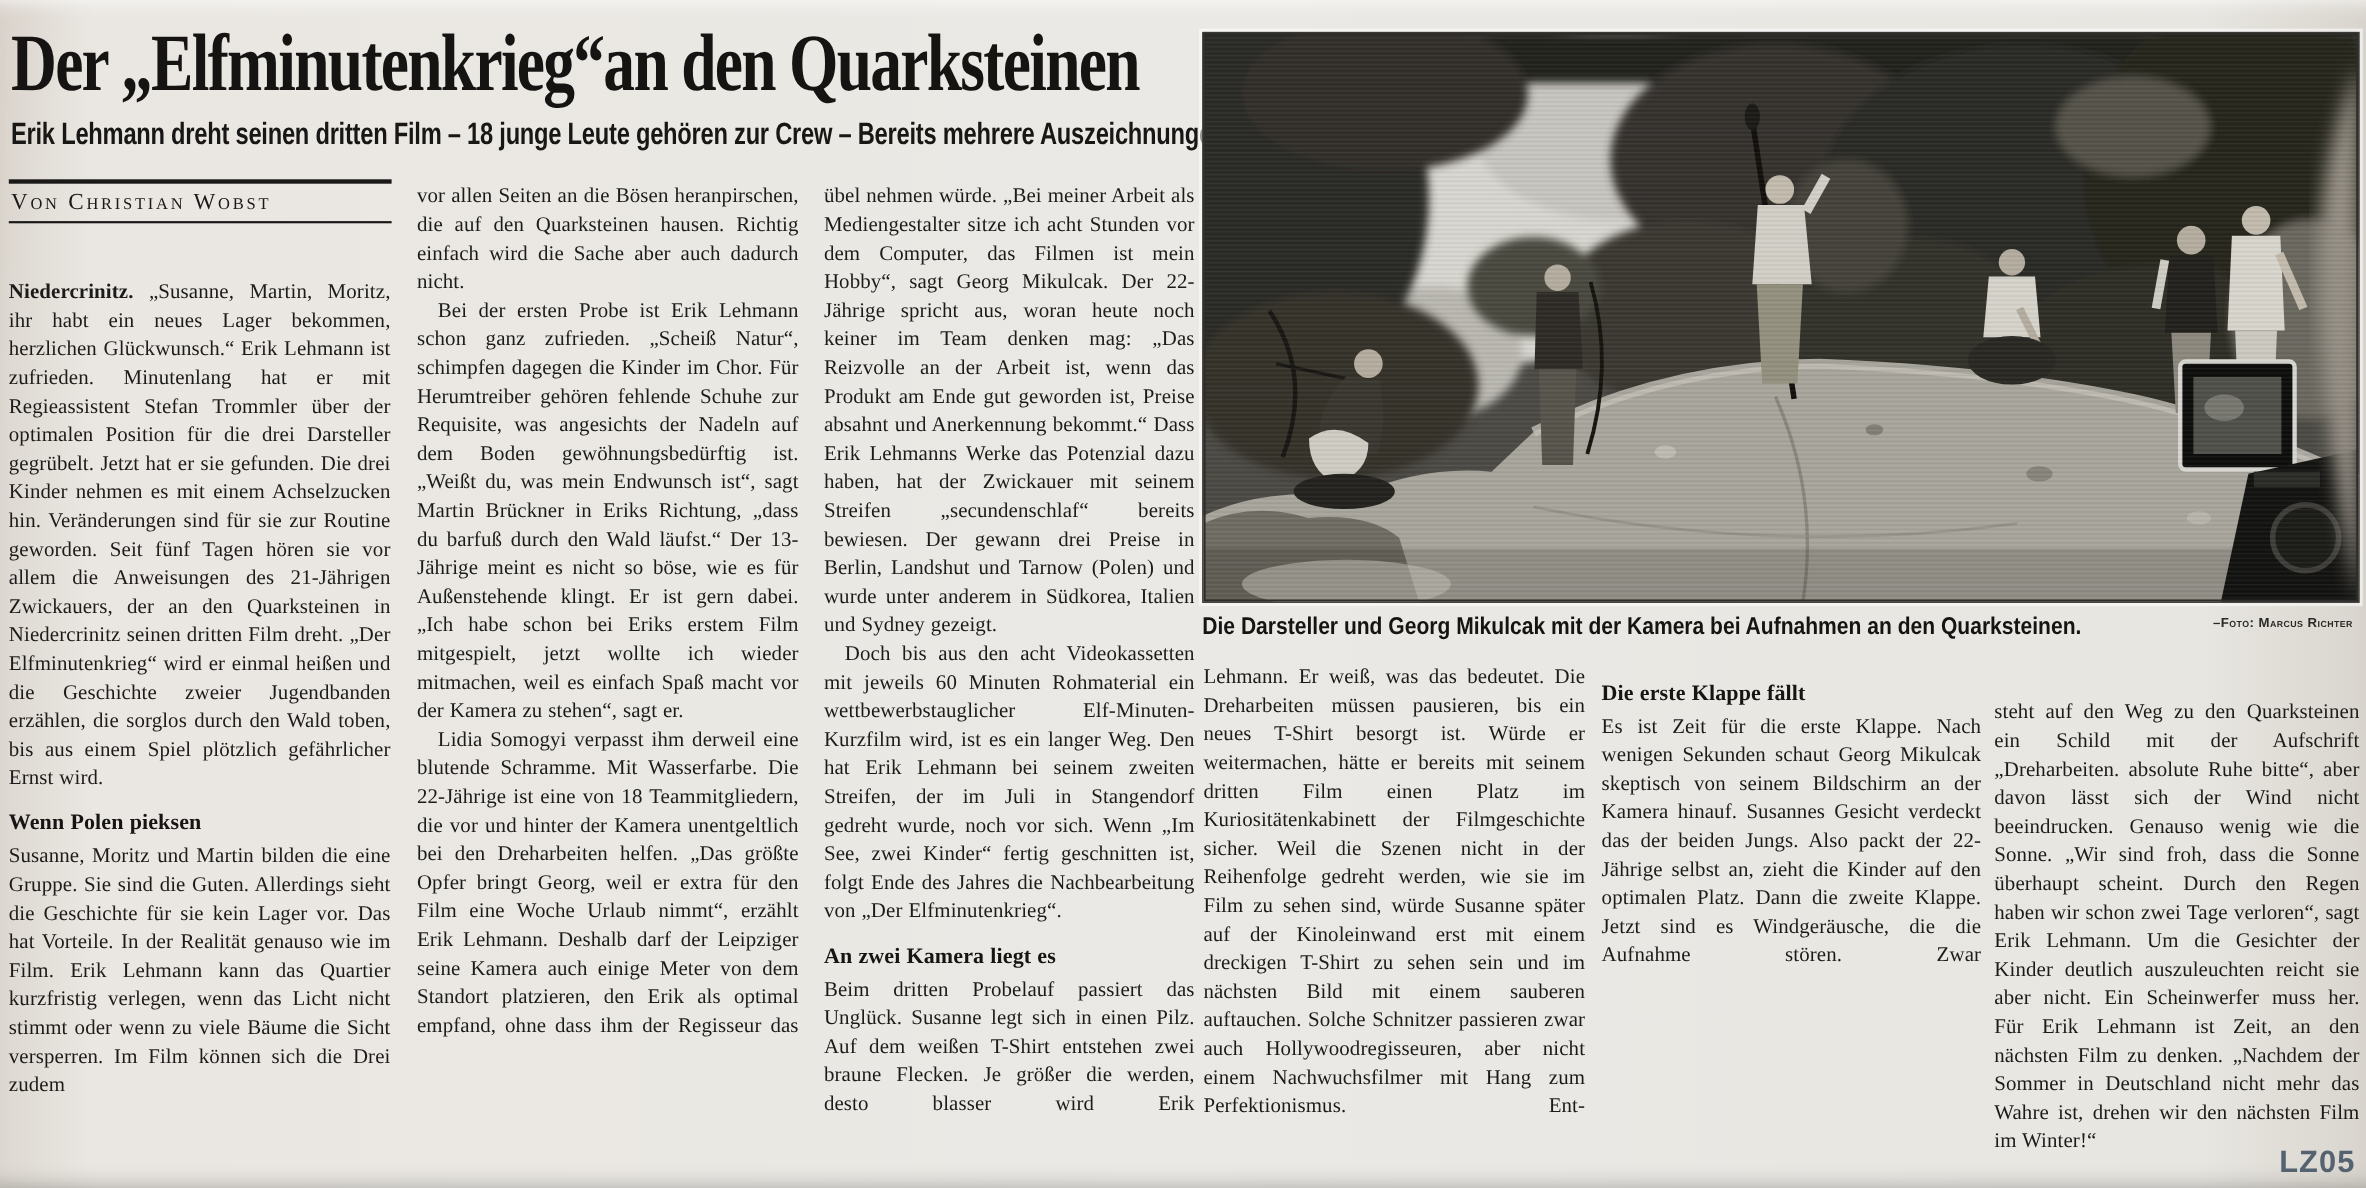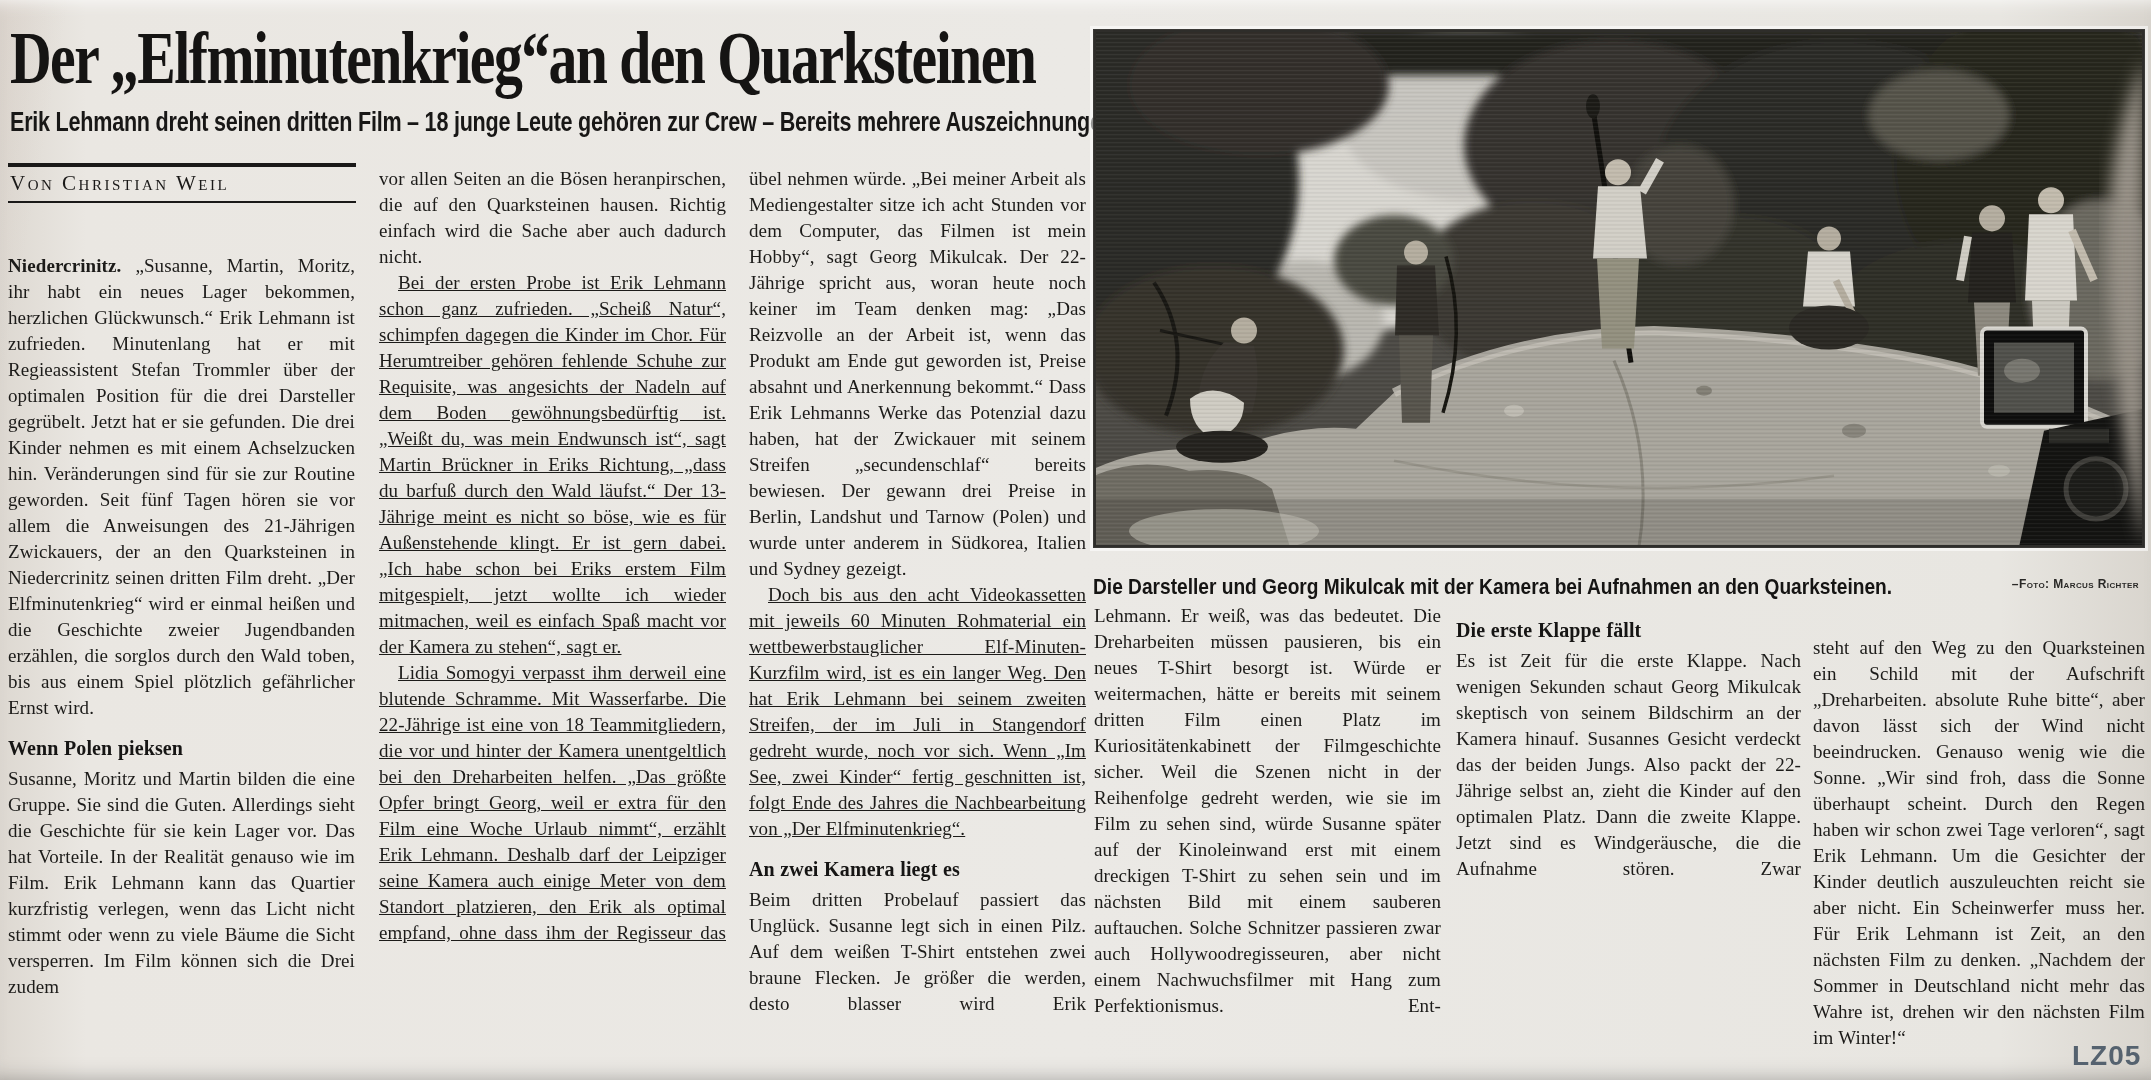--- a/index.html
+++ b/index.html
@@ -30,40 +30,40 @@
   .byline .rule-thin{height:2px; background:#1a1918; margin-top:3px;}
   .byline-text{
     font-variant:small-caps; font-size:21px; letter-spacing:2.5px; padding:4px 0 2px 2px; color:#1a1918;
   }
   
   .col{
     position:absolute; text-align:justify; font-size:19px; line-height:26px; letter-spacing:.1px;
     color:#1c1b19; word-spacing:.5px;
   }
   .col p{margin:0;}
-  .col p.indent{text-indent:19px;text-decoration:underline;}
+  .col p.indent{text-indent:19px;}
   .col p.runover{text-align-last:justify;}
   .col h3{
     margin:15px 0 6px 0; font-size:20px; line-height:24px; font-weight:bold; text-align:left; color:#161514;
   }
   .lead{font-weight:bold;}
   .c1{left:8px;   top:210px; width:347px;margin-top:43px;}
   .c2{left:379px; top:166px; width:347px;}
   .c3{left:749px; top:166px; width:337px;}
   .c4{left:1094px; top:603px; width:347px;}
   .c5{left:1456px; top:603px; width:345px;}
   .c6{left:1813px; top:603px; width:332px;margin-top:32px;}
   
   .photo{
     position:absolute; left:1093px; top:29px; width:1050px; height:517px; margin:0;
     border:1px solid #3a3936; background:#55534e;
     box-shadow:0 0 0 3px rgba(255,255,255,.55);
   }
   .photo svg{display:block; width:100%; height:100%;}
-  .captionrow{position:absolute; left:1093px; top:556px; width:1052px; height:30px;margin-top:18px;}
+  .captionrow{position:absolute; left:1093px; top:556px; width:1052px; height:30px;}
   .caption{
     position:absolute; left:0; top:0; white-space:nowrap;
     font-family:"Liberation Sans", sans-serif; font-weight:bold; font-size:22px;
     transform:scaleX(.87); transform-origin:left top; color:#151413;
   }
   .credit{
     position:absolute; right:6px; top:3px; white-space:nowrap;
     font-family:"Liberation Sans", sans-serif; font-variant:small-caps; font-weight:bold;
     font-size:12px; letter-spacing:.4px; color:#2a2927;
   }
@@ -77,21 +77,21 @@
 </head>
 <body>
 
 <div class="page">
 
   <h1 class="headline">Der „Elfminutenkrieg“an den Quarksteinen</h1>
   <h2 class="subheadline">Erik Lehmann dreht seinen dritten Film – 18 junge Leute gehören zur Crew – Bereits mehrere Auszeichnungen</h2>
 
   <div class="byline">
     <div class="rule-thick"></div>
-    <div class="byline-text">Von Christian Weil</div>
+    <div class="byline-text">Von Christian Wobst</div>
     <div class="rule-thin"></div>
   </div>
 
   <section class="col c1">
       <p class=""><b class="lead">Niedercrinitz. </b>„Susanne, Martin, Moritz, ihr habt ein neues Lager bekommen, herzlichen Glückwunsch.“ Erik Lehmann ist zufrieden. Minutenlang hat er mit Regieassistent Stefan Trommler über der optimalen Position für die drei Darsteller gegrübelt. Jetzt hat er sie gefunden. Die drei Kinder nehmen es mit einem Achselzucken hin. Veränderungen sind für sie zur Routine geworden. Seit fünf Tagen hören sie vor allem die Anweisungen des 21-Jährigen Zwickauers, der an den Quarksteinen in Niedercrinitz seinen dritten Film dreht. „Der Elfminutenkrieg“ wird er einmal heißen und die Geschichte zweier Jugendbanden erzählen, die sorglos durch den Wald toben, bis aus einem Spiel plötzlich gefährlicher Ernst wird.</p>
       <h3>Wenn Polen pieksen</h3>
       <p class="runover">Susanne, Moritz und Martin bilden die eine Gruppe. Sie sind die Guten. Allerdings sieht die Geschichte für sie kein Lager vor. Das hat Vorteile. In der Realität genauso wie im Film. Erik Lehmann kann das Quartier kurzfristig verlegen, wenn das Licht nicht stimmt oder wenn zu viele Bäume die Sicht versperren. Im Film können sich die Drei zudem</p>
     </section>
   <section class="col c2">
       <p class="">vor allen Seiten an die Bösen heranpirschen, die auf den Quarksteinen hausen. Richtig einfach wird die Sache aber auch dadurch nicht.</p>

